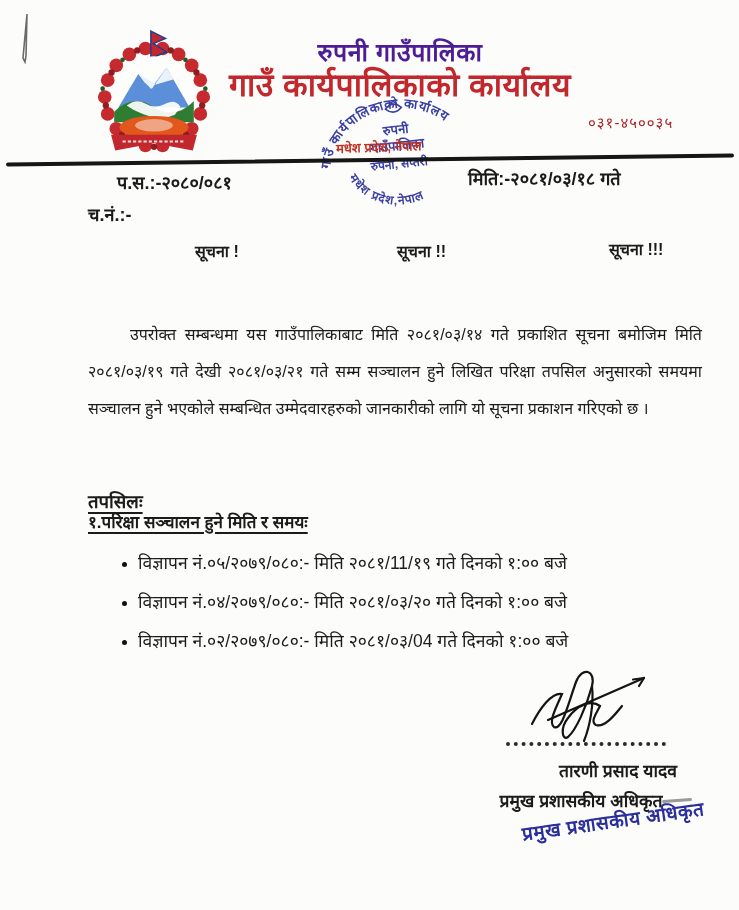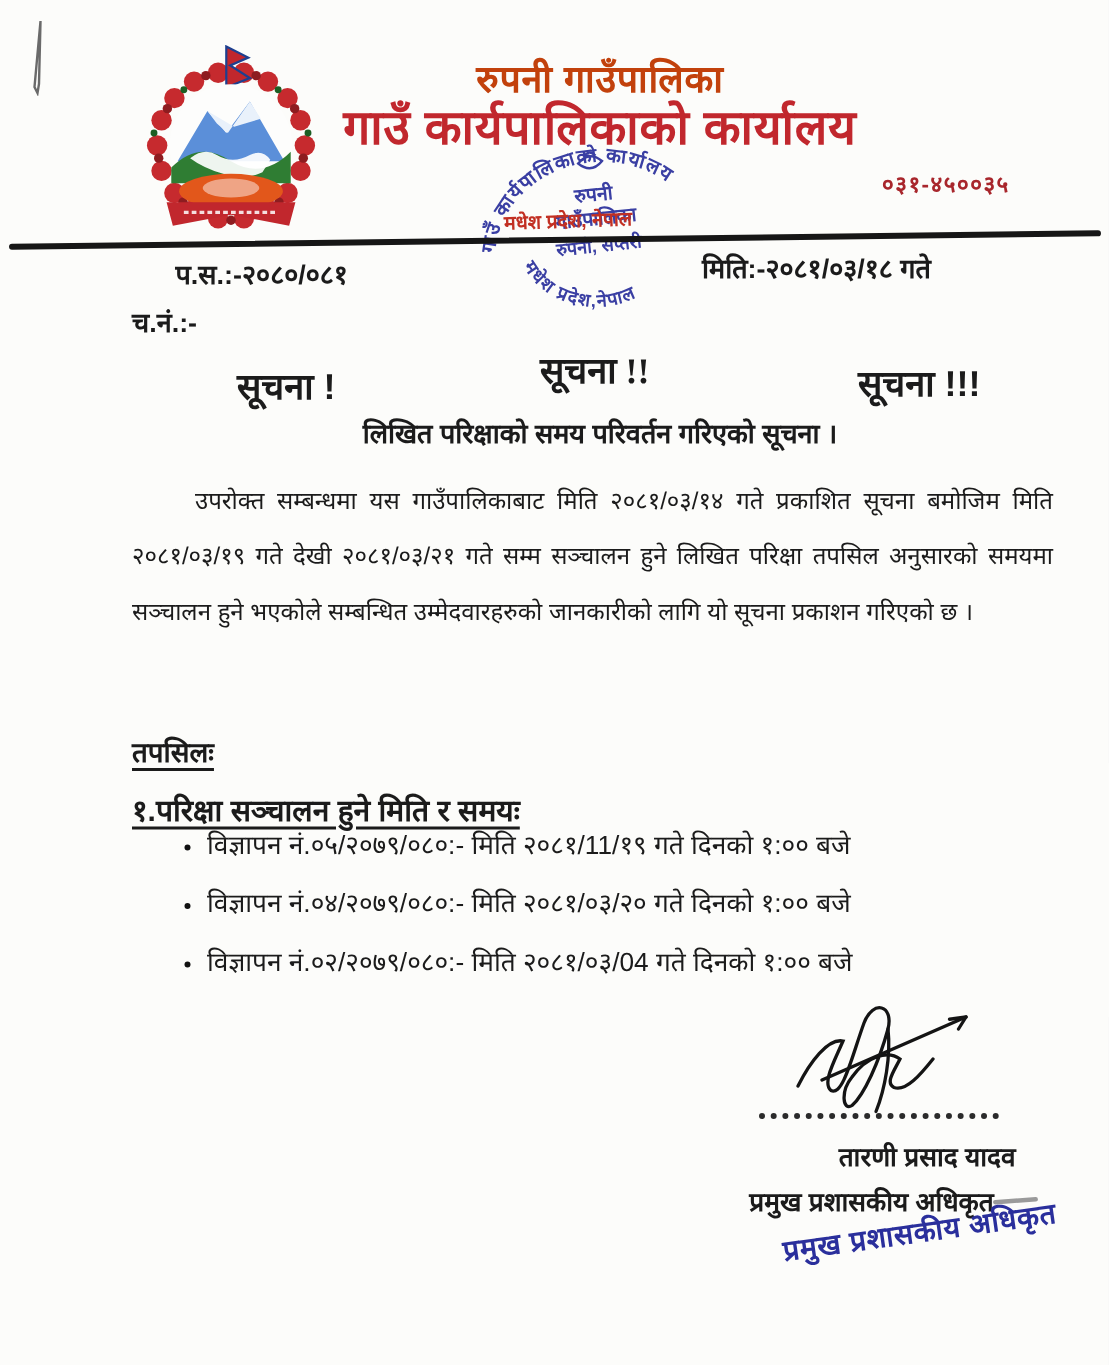--- a/index.html
+++ b/index.html
@@ -19,33 +19,33 @@
 
   
   .pen-mark{
     left:20px;top:12px;width:10px;height:52px;
   }
   .logo{left:90px;top:30px;width:128px;height:132px;}
   .title-muni{
     left:210px;top:34px;width:380px;
     text-align:center;
     font-size:25px;font-weight:bold;
-    color:#c2410c;
+    color:#4c1d95;
     letter-spacing:.5px;
   }
   .title-office{
     left:170px;top:62px;width:460px;
     text-align:center;
     font-size:32px;font-weight:bold;
     color:#c1272d;
     letter-spacing:.5px;
   }
   .phone{
     left:588px;top:112px;width:140px;
-    font-size:15px;font-weight:bold;
+    font-size:15px;font-weight:normal;
     color:#a8262c;letter-spacing:1px;
   }
   .header-stamp{
     left:310px;top:92px;width:175px;height:120px;
     transform:rotate(-6deg);
     opacity:.92;
   }
   .address-red{
     left:336px;top:136px;width:180px;
     font-size:13px;font-weight:bold;
@@ -59,23 +59,23 @@
     border-radius:2px;
   }
 
   
   .meta{font-size:18px;font-weight:600;}
   .ref-no{left:88px;top:170px;margin-left:29px;}
   .date{left:468px;top:166px;}
   .serial-no{left:88px;top:202px;}
 
   
-  .notice{font-size:24px;font-weight:bold;}
+  .notice{font-size:16px;font-weight:bold;margin-left:37px;}
   .notice-1{left:158px;top:240px;}
-  .notice-2{left:360px;top:229px;font-family:Liberation Serif, serif;}
+  .notice-2{left:360px;top:240px;}
   .notice-3{left:572px;top:238px;}
   .subject{
     left:180px;top:276px;width:440px;
     text-align:center;
     font-size:18px;font-weight:bold;
   }
 
   
   .paragraph{
     left:88px;top:316px;width:614px;
@@ -88,25 +88,24 @@
   .sched-heading{
     left:88px;top:472px;
     font-size:18.5px;font-weight:bold;
     text-decoration:underline;
     text-underline-offset:4px;
     text-decoration-thickness:2px;
     margin-top:16px;
   }
   .sched-subheading{
     left:88px;top:510px;
-    font-size:20px;font-weight:bold;
+    font-size:17px;font-weight:bold;
     text-decoration:underline;
     text-underline-offset:4px;
     text-decoration-thickness:2px;
-    margin-top:16px;
   }
   .sched-list{
     left:112px;top:544px;width:600px;
     margin:0;padding:0 0 0 26px;
     font-size:17.5px;
   }
   .sched-list li{
     line-height:39px;
     list-style:disc;
   }
@@ -236,21 +235,20 @@
 
   <div class="abs rule"></div>
 
   <div class="abs meta ref-no">प.स.:-२०८०/०८१</div>
   <div class="abs meta date">मिति:-२०८१/०३/१८ गते</div>
   <div class="abs meta serial-no">च.नं.:-</div>
 
   <div class="abs notice notice-1">सूचना !</div>
   <div class="abs notice notice-2">सूचना !!</div>
   <div class="abs notice notice-3">सूचना !!!</div>
-  <div class="abs subject">लिखित परिक्षाको समय परिवर्तन गरिएको सूचना ।</div>
 
   <div class="abs paragraph">उपरोक्त सम्बन्धमा यस गाउँपालिकाबाट मिति २०८१/०३/१४ गते प्रकाशित सूचना बमोजिम मिति २०८१/०३/१९ गते देखी २०८१/०३/२१ गते सम्म सञ्चालन हुने लिखित परिक्षा तपसिल अनुसारको समयमा सञ्चालन हुने भएकोले सम्बन्धित उम्मेदवारहरुको जानकारीको लागि यो सूचना प्रकाशन गरिएको छ ।</div>
 
   <div class="abs sched-heading">तपसिलः</div>
   <div class="abs sched-subheading">१.परिक्षा सञ्चालन हुने मिति र समयः</div>
   <ul class="abs sched-list">
     <li><span>विज्ञापन नं.०५/२०७९/०८०:- मिति २०८१/11/१९ गते दिनको १:०० बजे</span></li>
     <li><span>विज्ञापन नं.०४/२०७९/०८०:- मिति २०८१/०३/२० गते दिनको १:०० बजे</span></li>
     <li><span>विज्ञापन नं.०२/२०७९/०८०:- मिति २०८१/०३/04 गते दिनको १:०० बजे</span></li>
   </ul>

